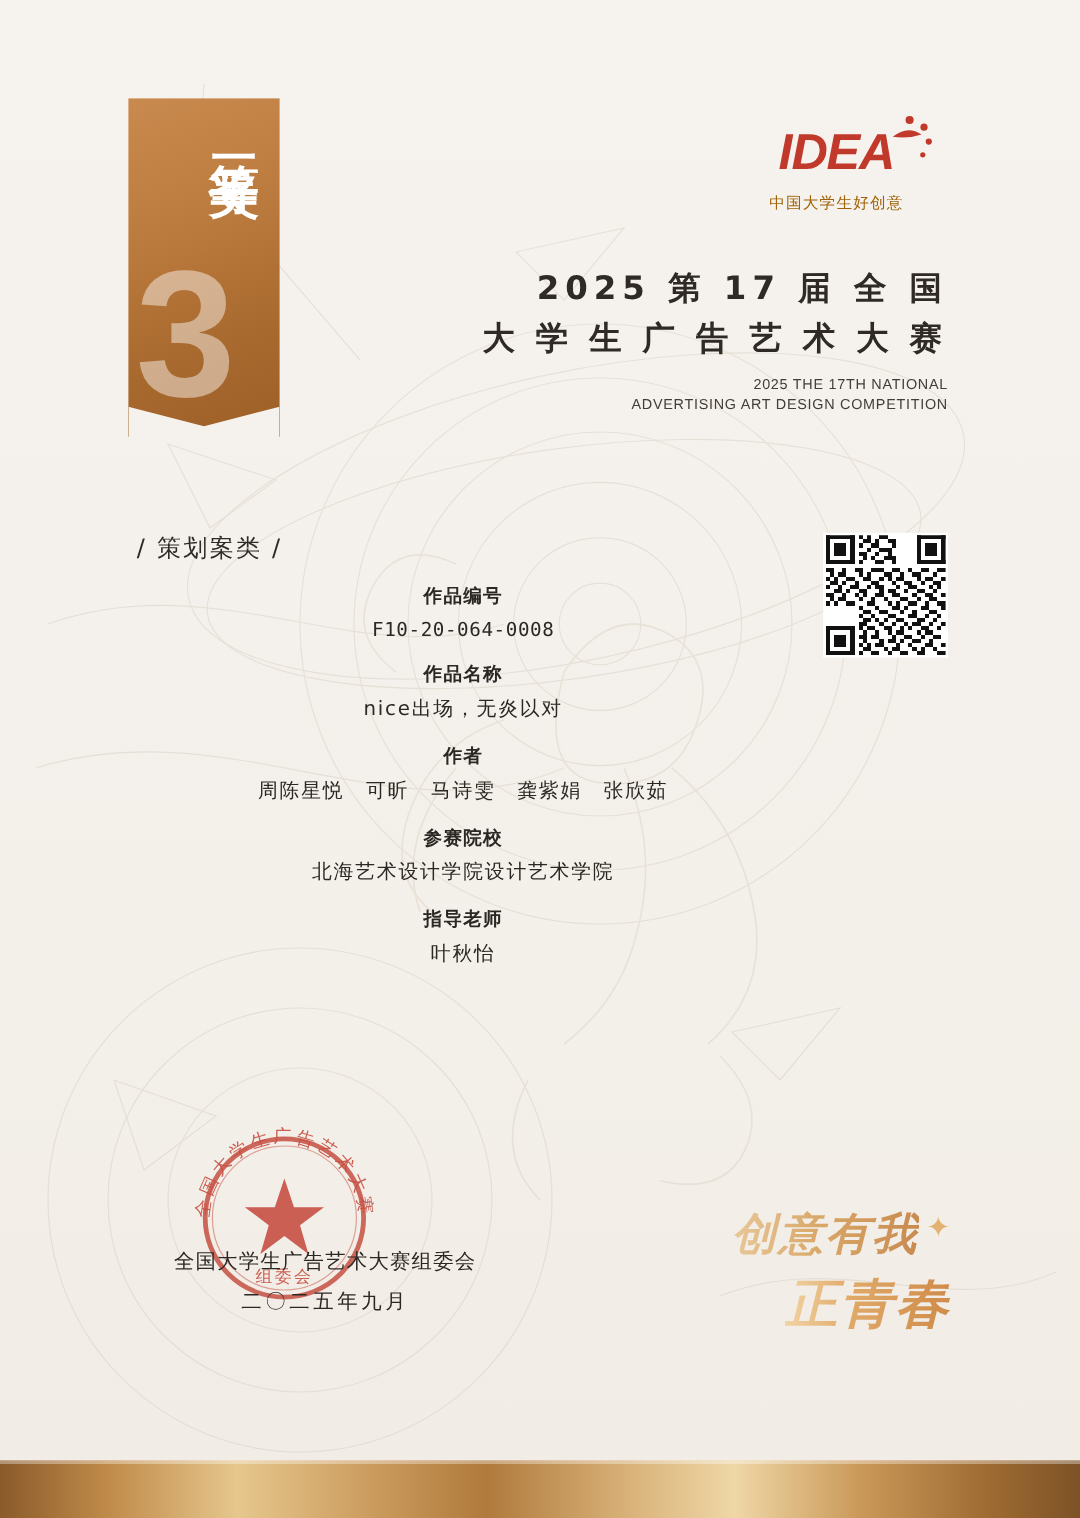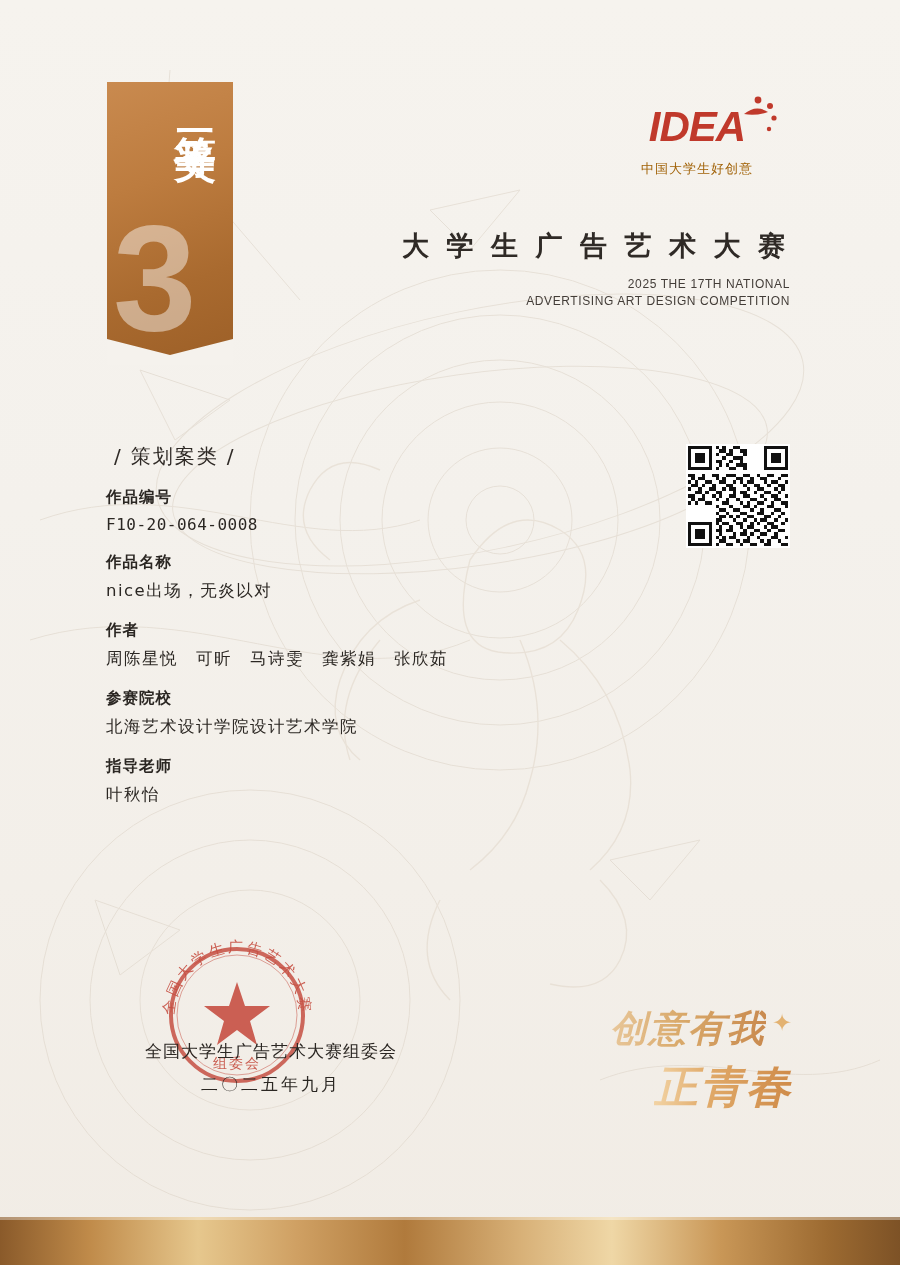--- a/index.html
+++ b/index.html
@@ -184,21 +184,21 @@
   }
   .category .slash { color: #2f2a26; margin: 0 8px; }
 
   
   .fields {
     position: absolute;
     left: 106px;
     top: 487px;
     width: 560px;
   }
-  .field { margin-bottom: 18px; }
+  .field { margin-bottom: 18px; text-align: center; }
   .field-label {
     font-size: 15.5px;
     font-weight: 700;
     color: #2b2723;
     letter-spacing: 1px;
     font-family: "DejaVu Sans", sans-serif;
     margin-bottom: 7px;
   }
   .field-value {
     font-size: 16.5px;
@@ -340,20 +340,21 @@
           <circle cx="36" cy="22" r="2.6"></circle>
           <circle cx="31" cy="33" r="2.2"></circle>
           <path d="M6 18 q12 -10 24 -2 q-12 4 -24 2 Z"></path>
         </g>
       </svg>
     </div>
     <div class="logo-sub">中国大学生好创意</div>
   </div>
 
   <div class="title-block">
+    <div class="title-line1">2025 第 17 届 全 国</div>
     <div class="title-line2">大 学 生 广 告 艺 术 大 赛</div>
     <div class="title-en">
       <div>2025 THE 17TH NATIONAL</div>
       <div>ADVERTISING ART DESIGN COMPETITION</div>
     </div>
   </div>
 
   <div class="qr">
     <svg viewBox="0 0 29 29" shape-rendering="crispEdges">
       <rect width="29" height="29" fill="#ffffff"></rect>

